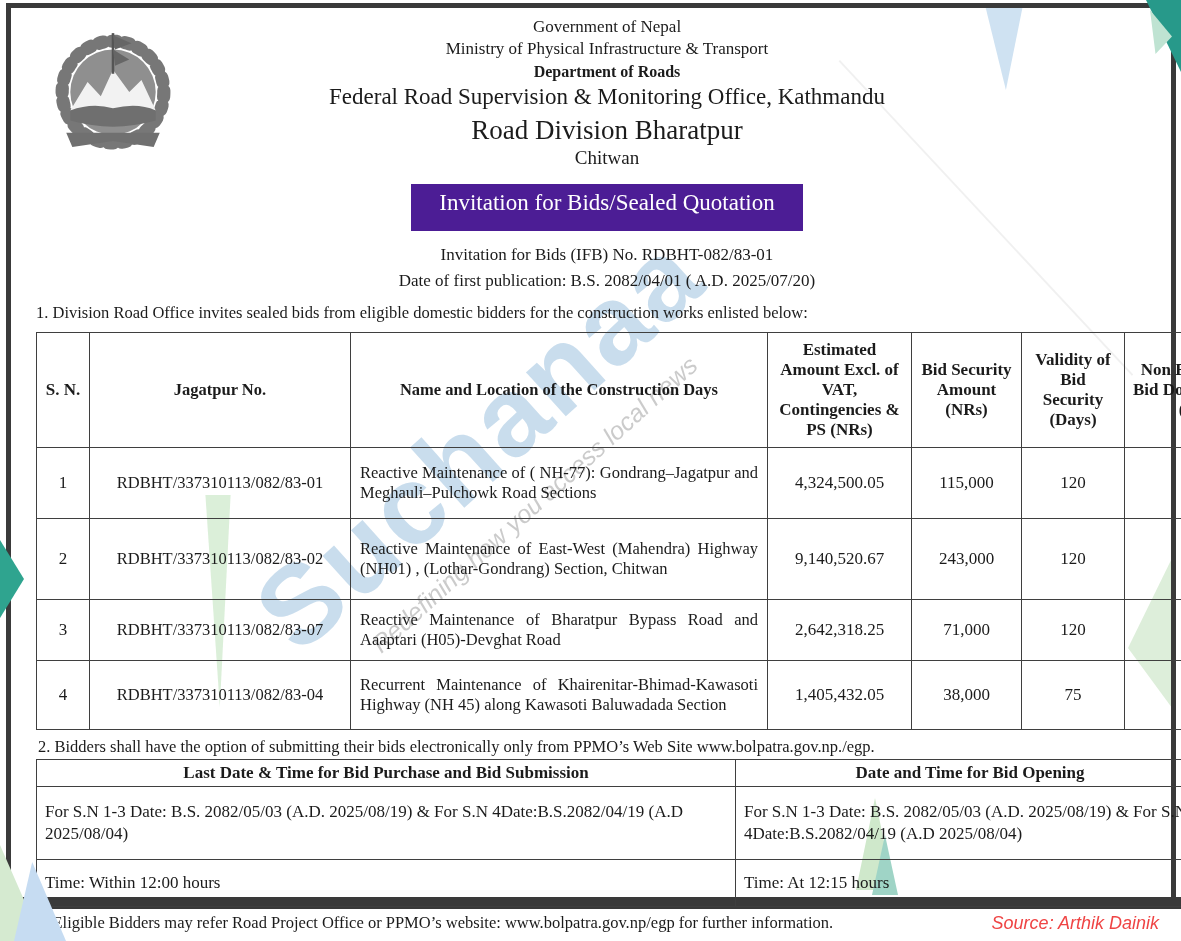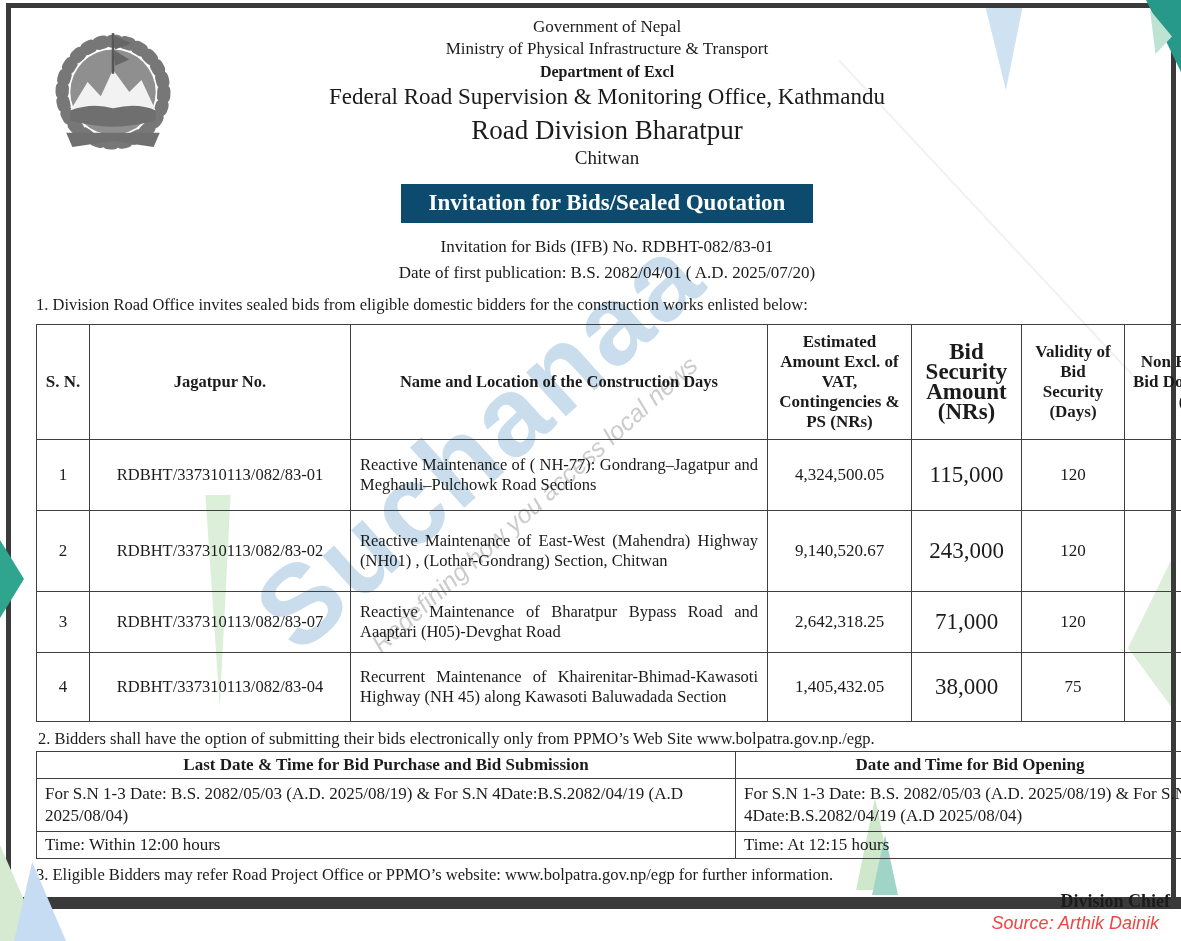--- a/index.html
+++ b/index.html
@@ -57,46 +57,46 @@
   
   .content{position:absolute; left:36px; top:12px; width:1142px; z-index:2; text-align:center;}
   .emblem{position:absolute; left:52px; top:20px; width:122px; height:134px;}
   .h-line1{font-size:17px; line-height:22px; margin-top:4px;}
   .h-line2{font-size:17px; line-height:22px;}
   .h-line3{font-size:16px; line-height:23px; font-weight:bold;}
   .h-line4{font-size:23px; line-height:27px;}
   .h-line5{font-size:27px; line-height:32px; font-weight:normal; margin-top:4px;}
   .h-line6{font-size:19px; line-height:24px;}
   .banner{
-    display:inline-block; margin-top:14px; background:#0c4a6e; color:#ffffff;
-    font-weight:bold; font-size:23px; line-height:24px; padding:7px 28px 8px 28px;
+    display:inline-block; margin-top:14px; background:#4c1d95; color:#ffffff;
+    font-weight:normal; font-size:23px; line-height:24px; padding:7px 28px 16px 28px;
   }
   .banner-wrap{text-align:center;}
   .ifb{font-size:17px; line-height:21px; margin-top:13px;}
   .pub{font-size:17px; line-height:21px; margin-top:5px;}
   .note{font-size:16.5px; line-height:21px; margin-top:11px; text-align:left;}
   .note2{margin-top:6px; padding-left:2px;}
   .note3{margin-top:5px;}
   
   table{border-collapse:collapse; table-layout:fixed; width:1142px; margin-top:9px;}
   td,th{border:1.5px solid #3f3f3f; vertical-align:middle; padding:2px 6px; overflow:hidden;}
   th{font-size:16px; line-height:20px; font-weight:bold; text-align:center;}
   .bid-head th{height:108px;}
   .c-sn{width:40px; text-align:center; font-size:17px;}
   .c-contract{width:248px; text-align:center; font-size:16.5px;}
   .c-work{width:398px; text-align:justify; font-size:16.5px; line-height:20px; padding:3px 9px;}
   .c-est{width:131px; text-align:center; font-size:17px;}
-  .c-sec{width:97px; text-align:center; font-size:23px;}
+  .c-sec{width:97px; text-align:center; font-size:17px;}
   .c-val{width:90px; text-align:center; font-size:17px;}
   .c-fee{width:138px; text-align:center; font-size:17px;}
   .r1 td{height:64px;} .r2 td{height:74px;} .r3 td{height:54px;} .r4 td{height:62px;}
   .sched{margin-top:2px;}
   .sched th{height:22px; font-size:17px;}
   .sched .sc-l{width:686px;} .sched .sc-r{width:456px;}
-  .sched td{font-size:17px; line-height:22px; text-align:left; padding:0 8px;}
+  .sched td{font-size:17px; line-height:22px; text-align:left; padding:10px 8px;}
   .sched .dr td{height:52px; vertical-align:middle;}
   .sched .tr2 td{height:26px;}
   .signature{font-size:18px; font-weight:bold; text-align:right; margin-top:6px; padding-right:8px;}
   .source{
     position:absolute; right:22px; top:913px; z-index:2;
     font-family:"Liberation Sans", sans-serif; font-style:italic; font-size:18px; color:#ef4444;
   }
 </style>
 </head>
 <body>
@@ -125,21 +125,21 @@
     <path d="M60 12 L60 52" stroke="#555555" stroke-width="2.5"></path>
     <path d="M60 14 L78 22 L62 28 Z" fill="#666666"></path>
     <path d="M60 28 L76 38 L62 44 Z" fill="#666666"></path>
     <path d="M14 110 L106 110 L100 124 L60 118 L20 124 Z" fill="#707070"></path>
   </svg>
 
   <div class="content">
 
     <div class="h-line1">Government of Nepal</div>
     <div class="h-line2">Ministry of Physical Infrastructure &amp; Transport</div>
-    <div class="h-line3">Department of Excl</div>
+    <div class="h-line3">Department of Roads</div>
     <div class="h-line4">Federal Road Supervision &amp; Monitoring Office, Kathmandu</div>
     <div class="h-line5">Road Division Bharatpur</div>
     <div class="h-line6">Chitwan</div>
 
     <div class="banner-wrap">
       <div class="banner">Invitation for Bids/Sealed Quotation</div>
     </div>
 
     <div class="ifb">Invitation for Bids (IFB) No. RDBHT-082/83-01</div>
     <div class="pub">Date of first publication: B.S. 2082/04/01 ( A.D. 2025/07/20)</div>

